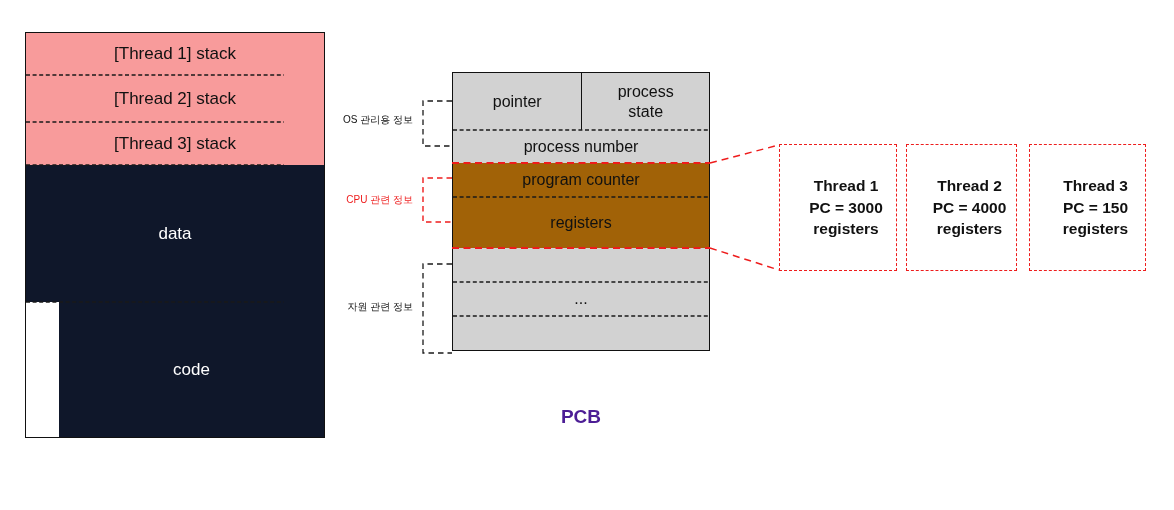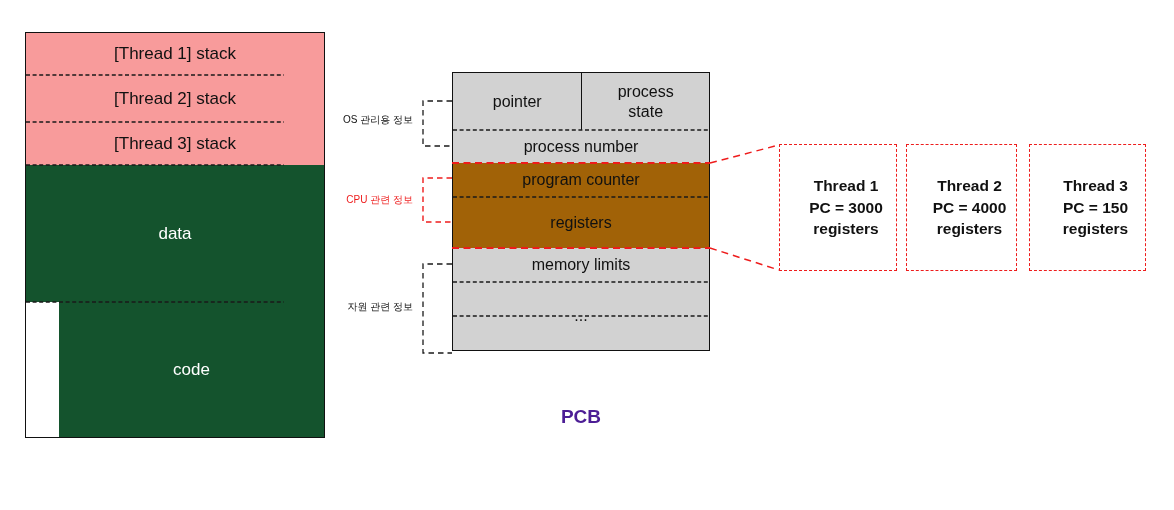--- a/index.html
+++ b/index.html
@@ -21,21 +21,21 @@
     box-sizing: border-box;
     display: flex; flex-direction: column;
     overflow: hidden;
   }
   .addr-sec {
     flex: none;
     display: flex; align-items: center; justify-content: center;
     font-size: 17px; color: #111;
   }
   .sec-pink { background: #F89B9B; }
-  .sec-blue { background: #14532d; color: #ffffff; }
+  .sec-blue { background: #0f172a; color: #ffffff; }
   .h42 { height: 42px; } .h47 { height: 47px; } .h43 { height: 43px; }
   .h137 { height: 137px; } .fillrest { flex: 1; margin-left: 33px; }
 
   
   .pcb-box {
     position: absolute;
     left: 452px; top: 72px;
     width: 258px; height: 279px;
     background: #D2D2D2;
     border: 1.6px solid #111;
@@ -145,23 +145,20 @@
     </div>
     <div class="pcb-row rh33">
       <span>process number</span>
     </div>
     <div class="pcb-row rh34 pink">
       <span>program counter</span>
     </div>
     <div class="pcb-row rh51 pink">
       <span>registers</span>
     </div>
-    <div class="pcb-row rh34">
-      <span>memory limits</span>
-    </div>
     <div class="pcb-row rhfill">
       <span>...</span>
     </div>
   </div>
   <div class="caption pcb-caption">PCB</div>
 
   <div class="ann ann-os">OS 관리용 정보</div>
   <div class="ann ann-cpu">CPU 관련 정보</div>
   <div class="ann ann-res">자원 관련 정보</div>
 

